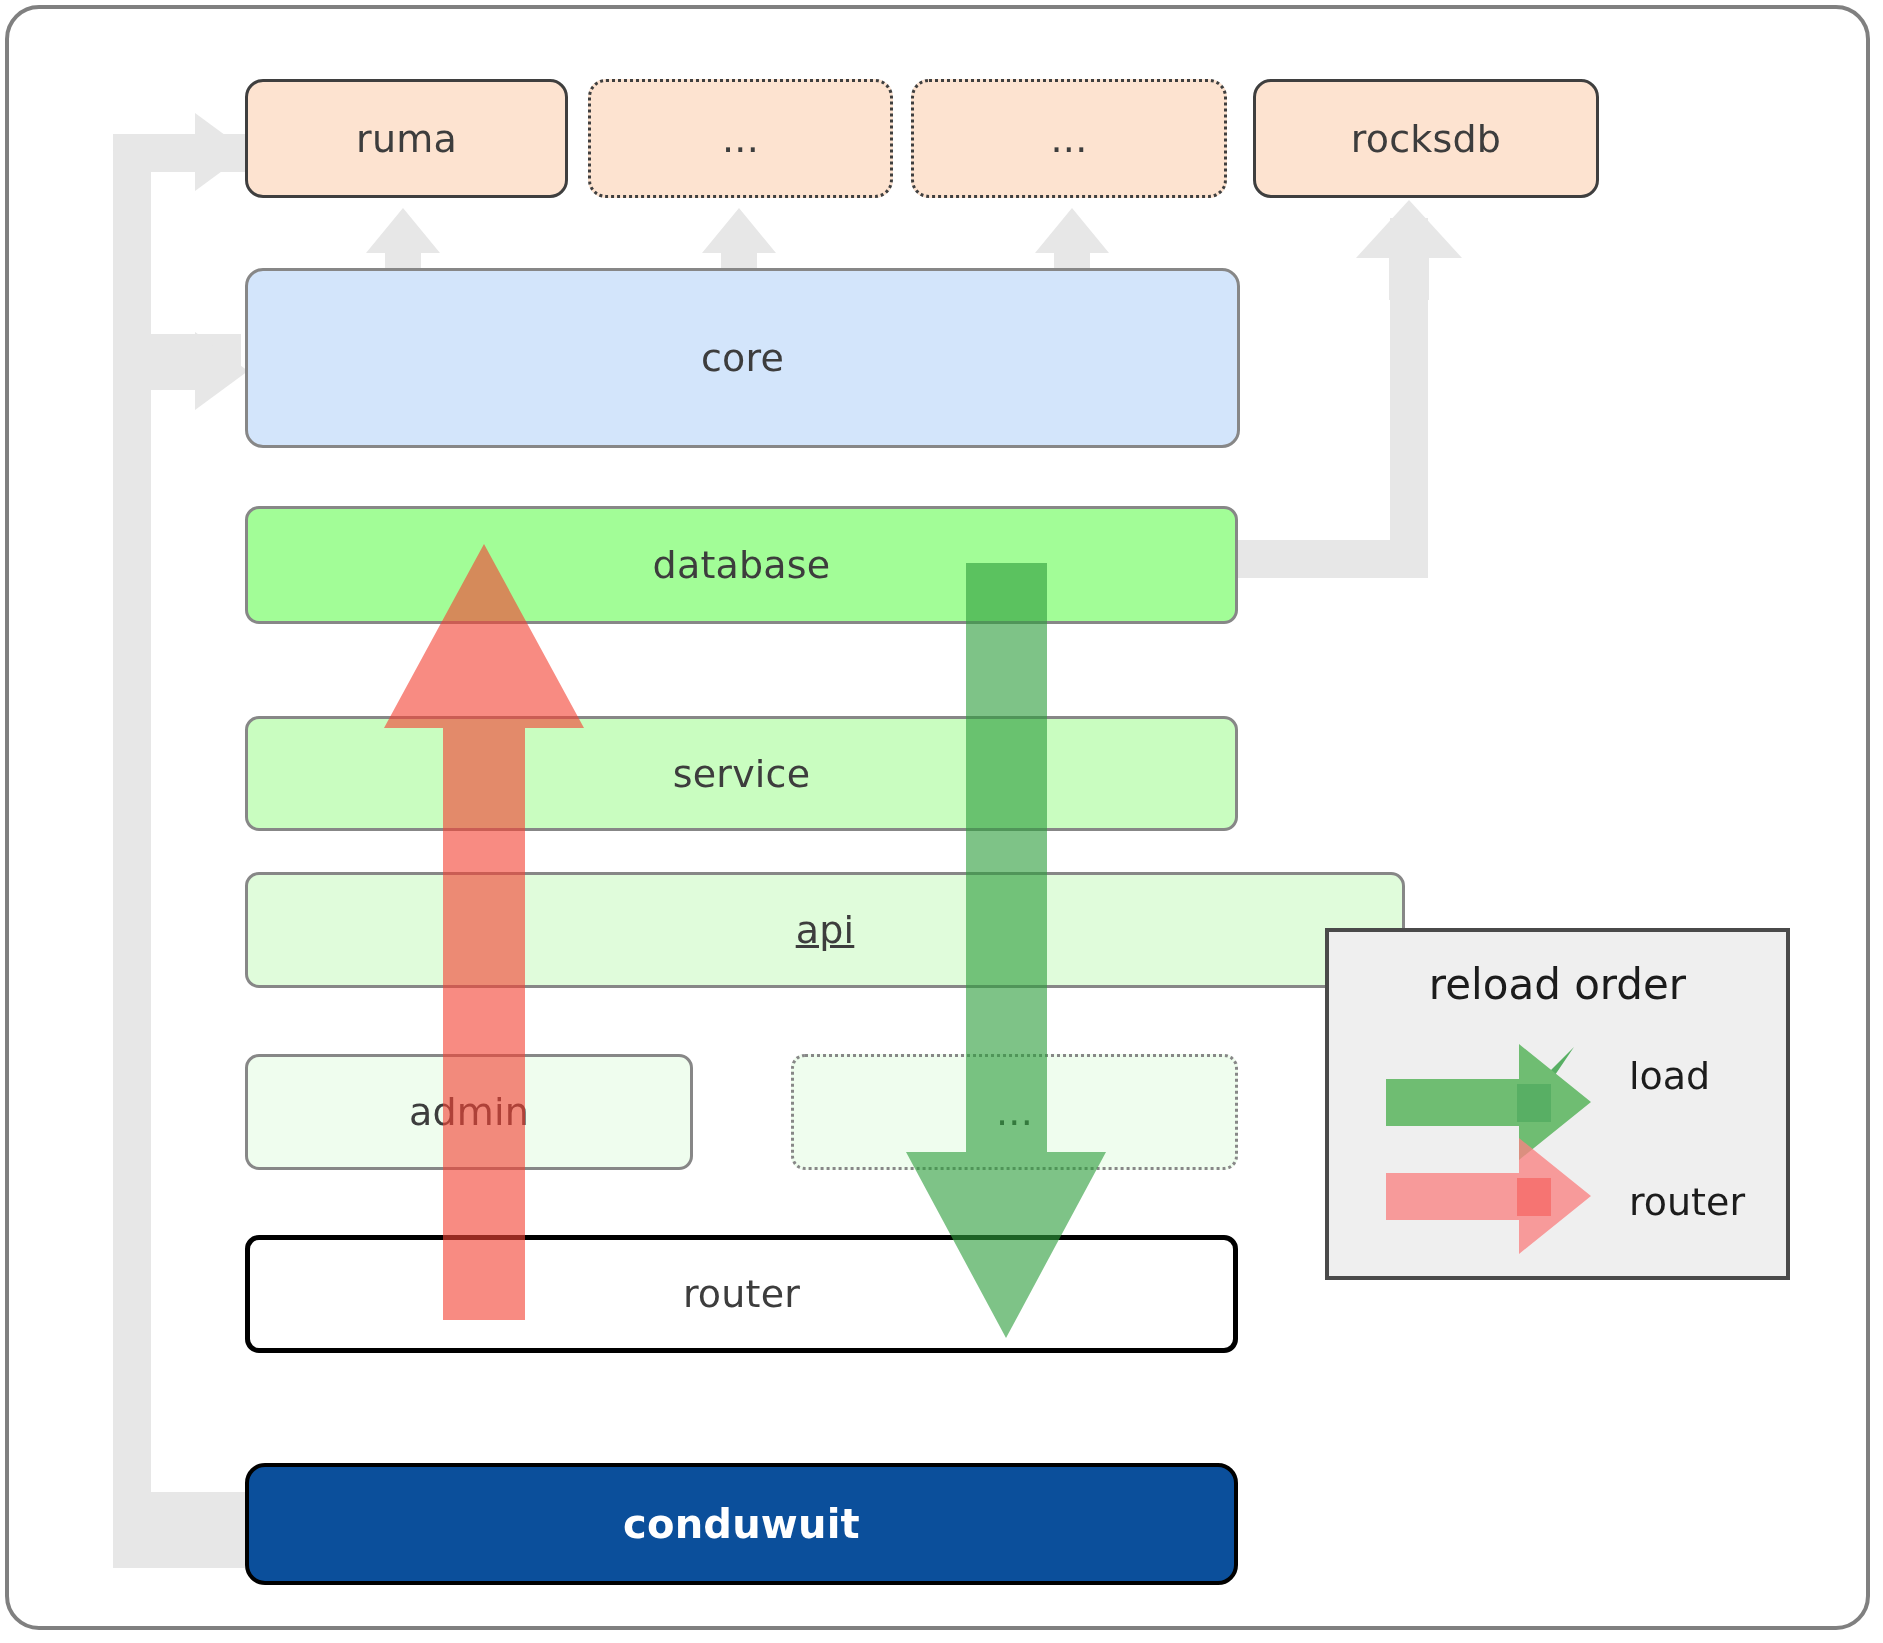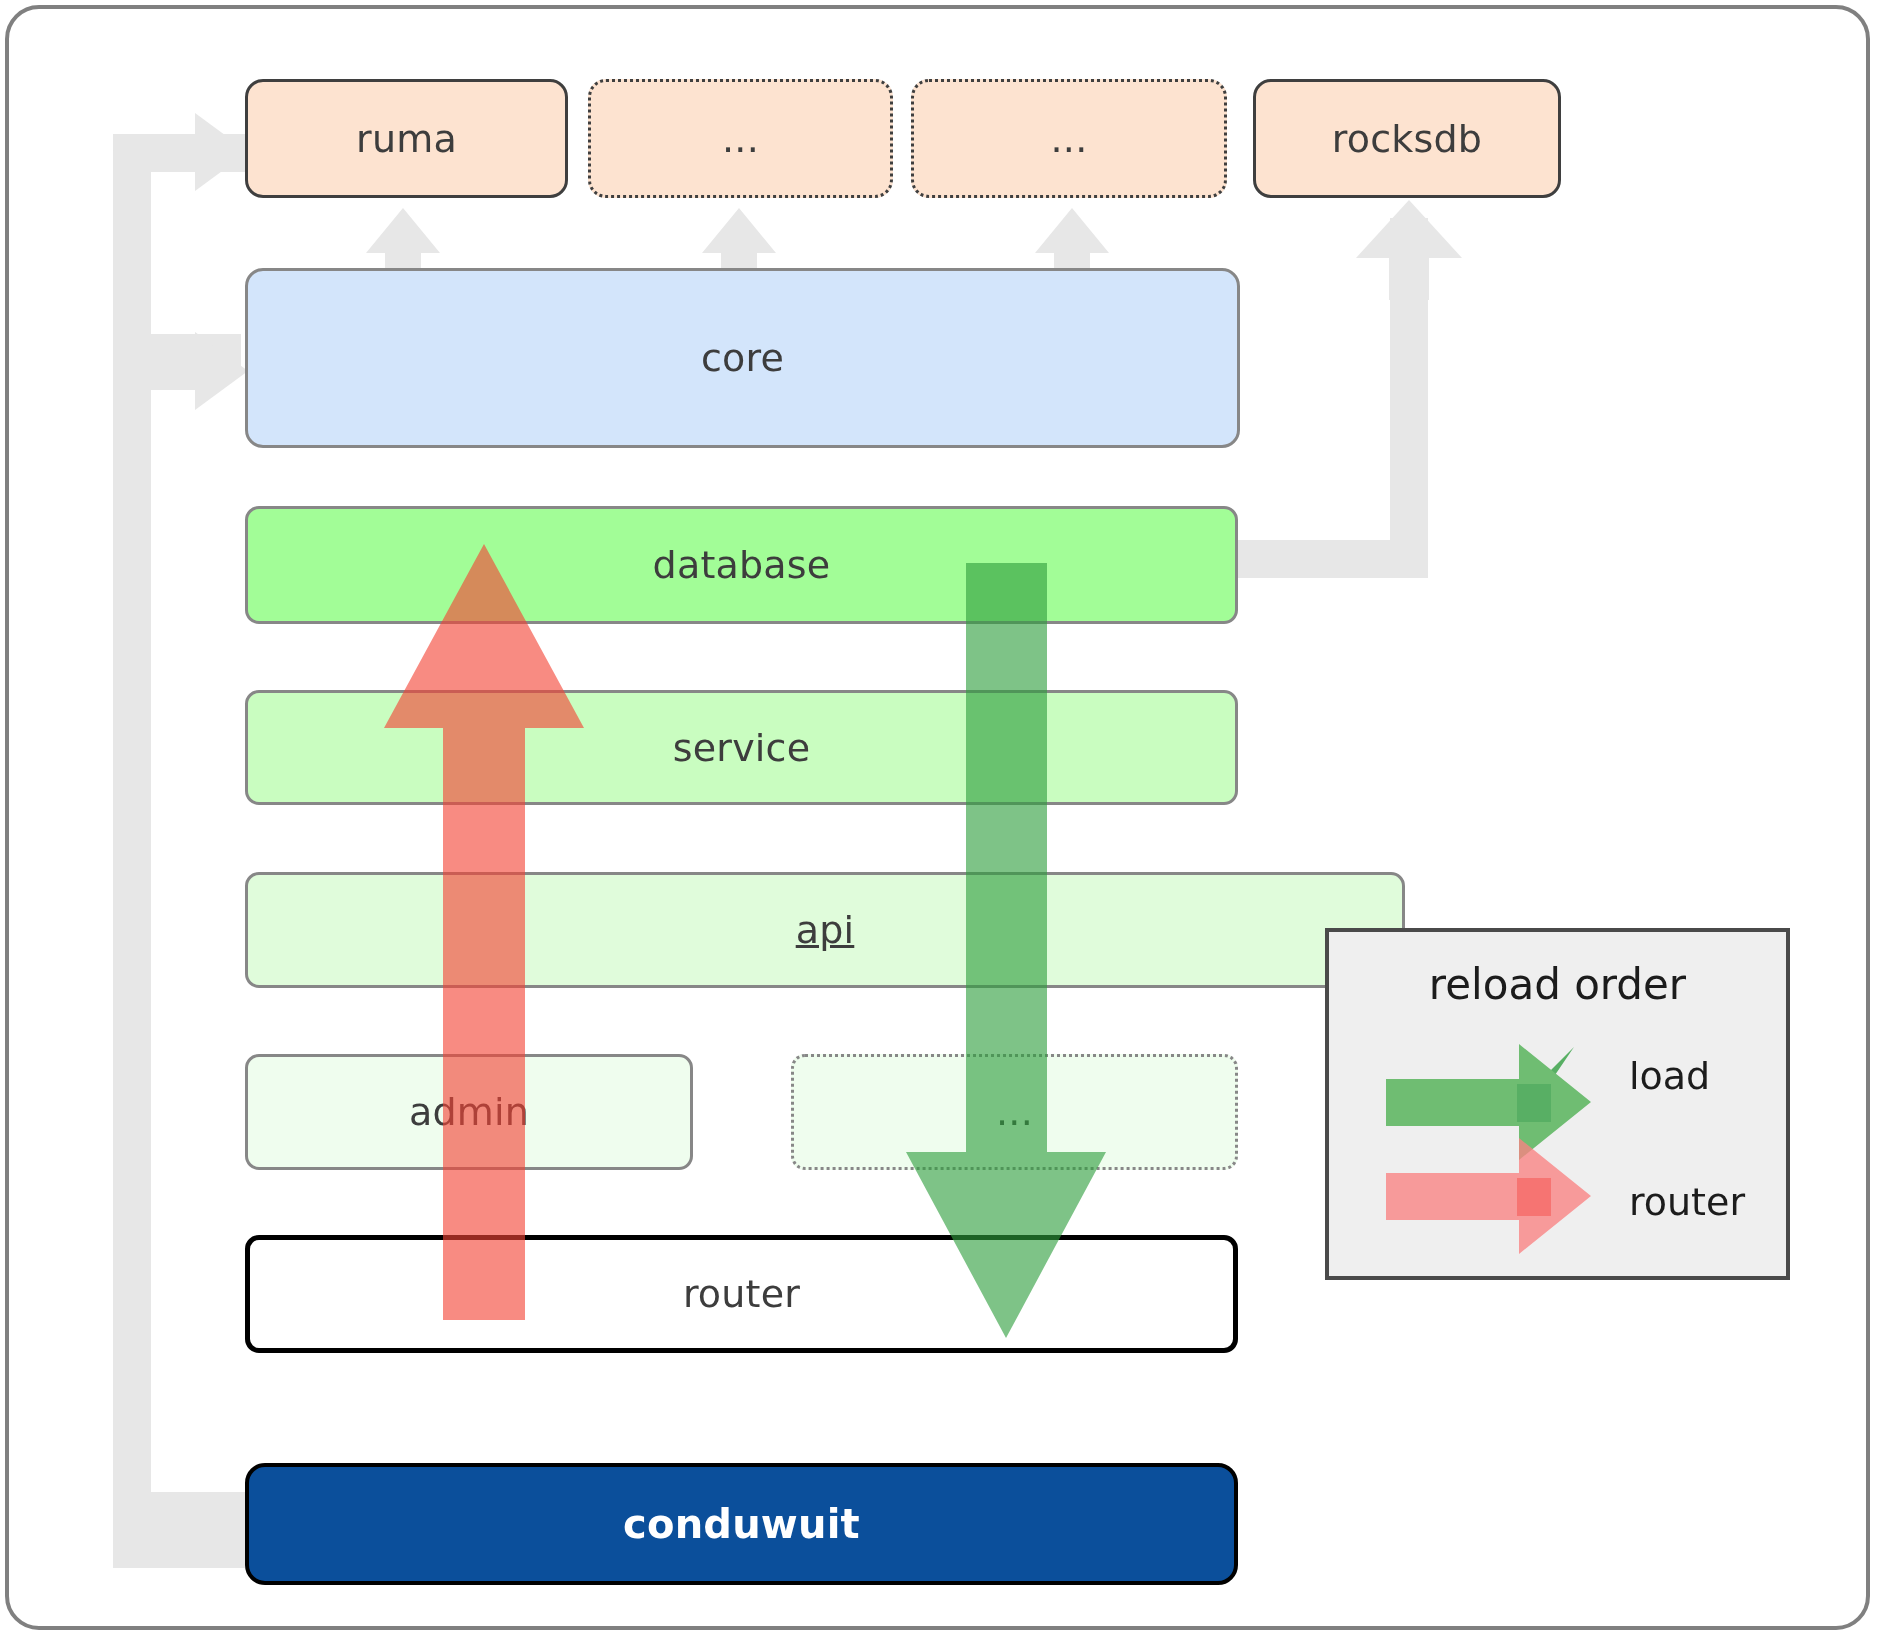--- a/index.html
+++ b/index.html
@@ -173,33 +173,33 @@
   </div>
 
   <div class="node node-dep-dotted" style="left:588px; top:79px; width:305px; height:119px;">
     <span class="node-label">...</span>
   </div>
 
   <div class="node node-dep-dotted" style="left:911px; top:79px; width:316px; height:119px;">
     <span class="node-label">...</span>
   </div>
 
-  <div class="node node-dep" style="left:1253px; top:79px; width:308px; height:119px;">
+  <div class="node node-dep" style="left:1253px; top:79px; width:346px; height:119px;">
     <span class="node-label">rocksdb</span>
   </div>
 
   <div class="node node-core" style="left:245px; top:268px; width:995px; height:180px;">
     <span class="node-label">core</span>
   </div>
 
   <div class="node node-database" style="left:245px; top:506px; width:993px; height:118px;">
     <span class="node-label">database</span>
   </div>
 
-  <div class="node node-service" style="left:245px; top:690px; width:993px; height:115px;">
+  <div class="node node-service" style="left:245px; top:716px; width:993px; height:115px;">
     <span class="node-label">service</span>
   </div>
 
   <div class="node node-api" style="left:245px; top:872px; width:1160px; height:116px;text-decoration:underline;">
     <span class="node-label">api</span>
   </div>
 
   <div class="node node-admin" style="left:245px; top:1054px; width:448px; height:116px;">
     <span class="node-label">admin</span>
   </div>

